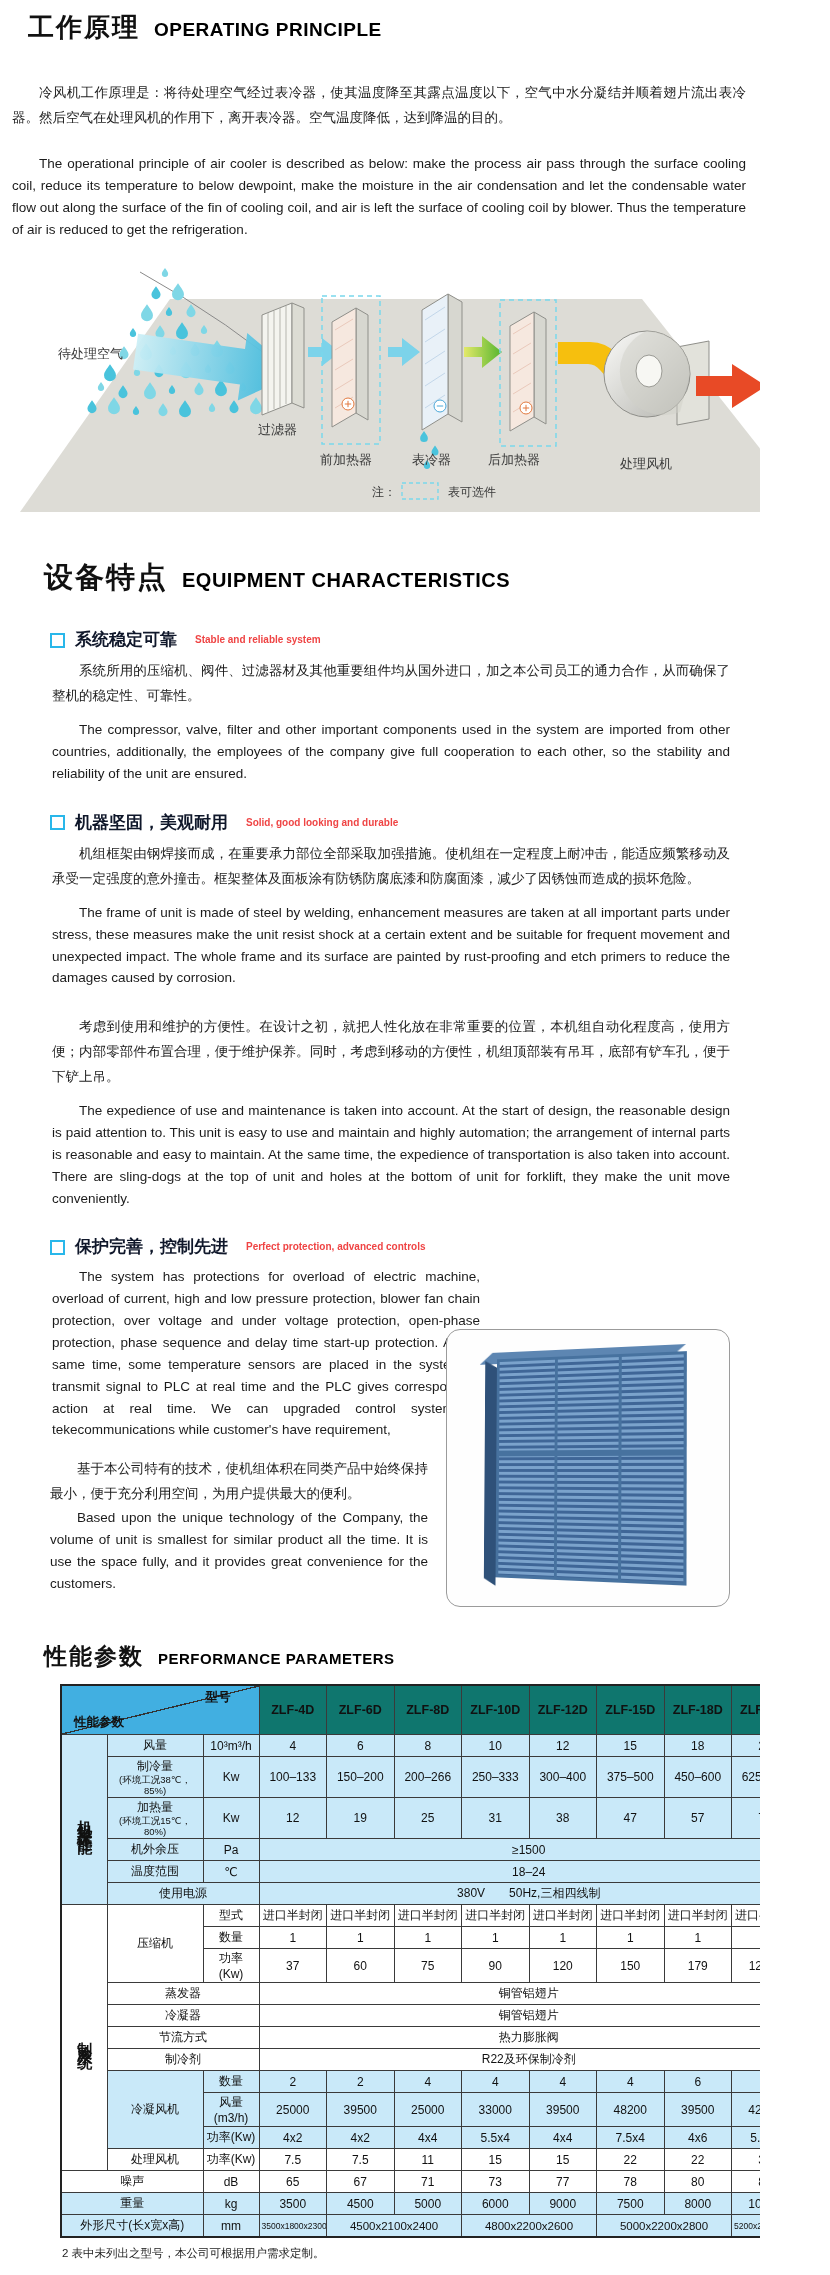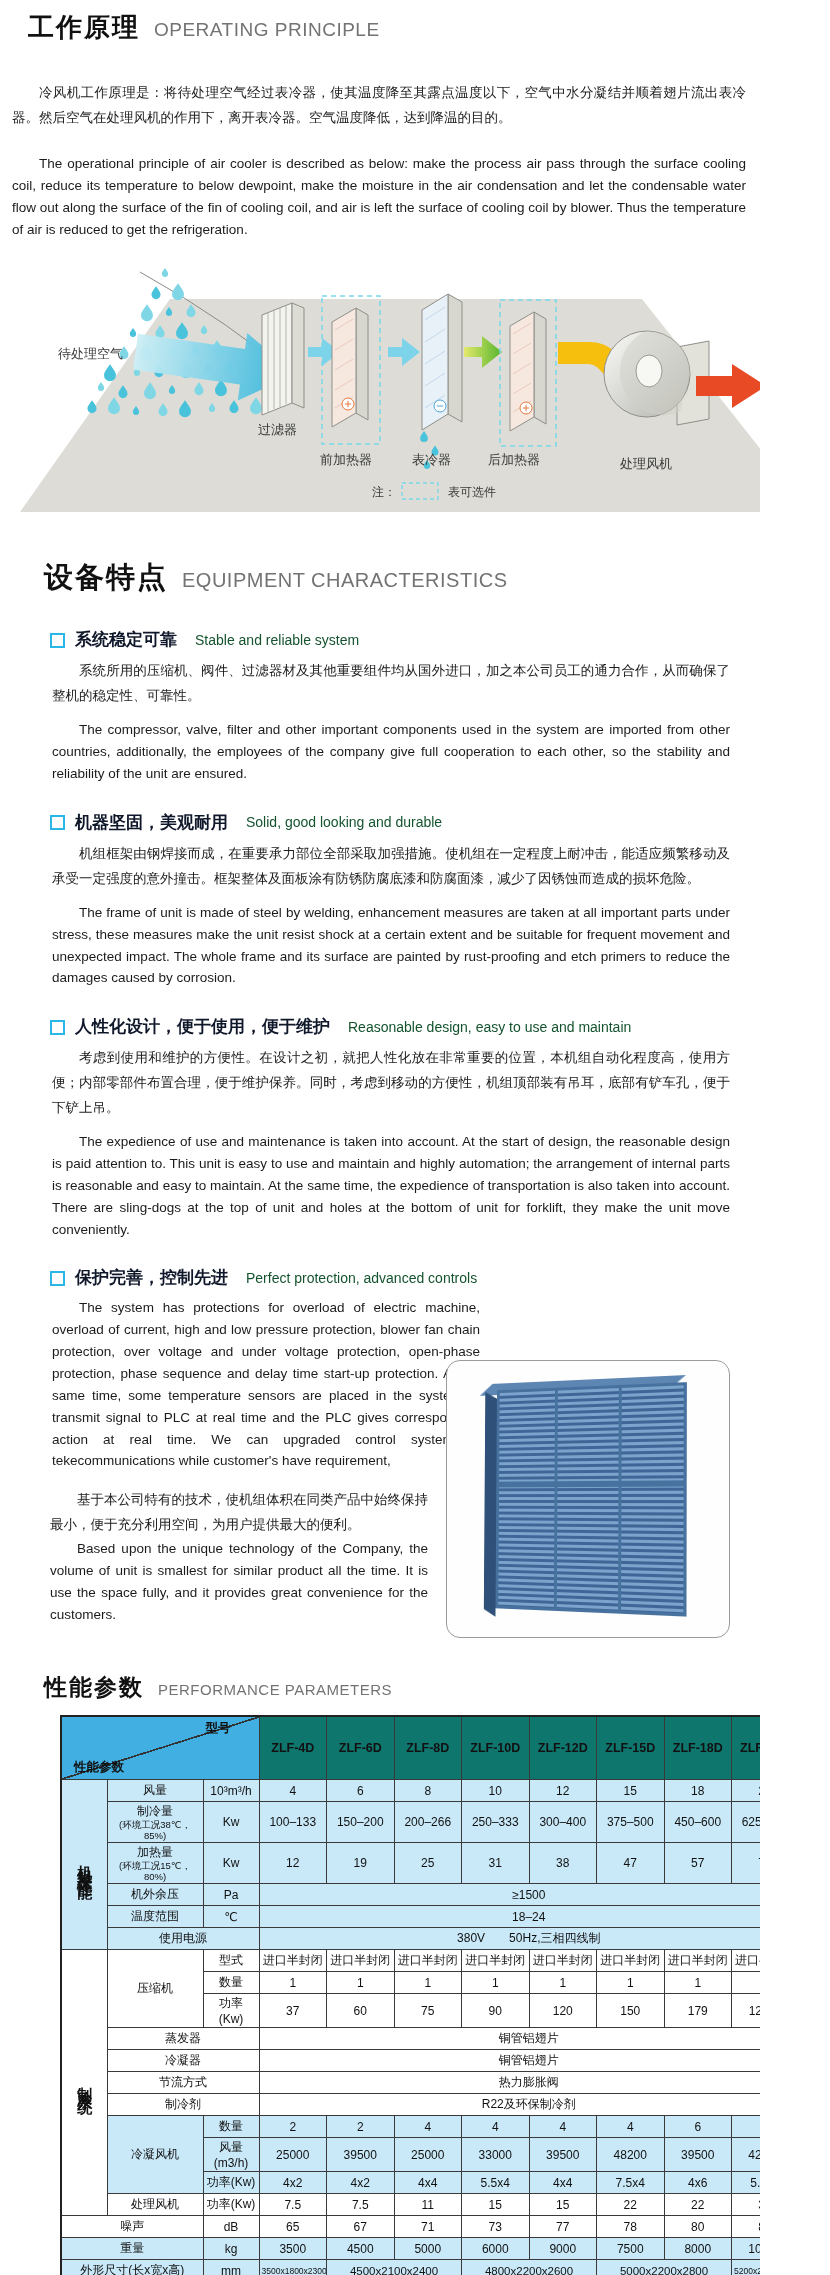--- a/index.html
+++ b/index.html
@@ -2,33 +2,33 @@
 <html><head>
 <meta charset="utf-8">
 <style>
   html,body{margin:0;padding:0;background:#fff;}
   body{width:830px;margin:0 auto;font-family:"Liberation Sans","DejaVu Sans",sans-serif;color:#1b1b1b;}
   .page{position:relative;width:760px;height:2275px;overflow:hidden;background:#fff;}
 
   
   .big-head{display:flex;align-items:baseline;gap:14px;}
   .big-head .cn{font-weight:700;color:#111;letter-spacing:2px;}
-  .big-head .en{font-weight:400;color:#737373;letter-spacing:.5px;}
+  .big-head .en{font-weight:700;color:#000000;letter-spacing:.5px;}
   .h1 .cn{font-size:26px;} .h1 .en{font-size:19px;}
   .h2 .cn{font-size:29px;} .h2 .en{font-size:20px;}
   .h3 .cn{font-size:23px;} .h3 .en{font-size:15px;}
 
   .para{font-size:13.5px;line-height:1.85;text-align:justify;text-indent:2em;margin:0;}
   .para.en{line-height:1.62;}
 
   .sec{margin:26px 30px 0 50px;}
   .sec-head{display:flex;align-items:center;gap:10px;margin-bottom:8px;}
   .bullet{width:11px;height:11px;border:2px solid #29b7ea;flex:0 0 auto;margin-top:1px;}
   .sec-head .cn{font-size:17px;font-weight:700;color:#0f172a;}
-  .sec-head .en{font-size:14px;font-weight:400;color:#14532d;margin-left:8px;}
+  .sec-head .en{font-size:10px;font-weight:700;color:#ef4444;margin-left:8px;}
   .sec .para{margin:6px 0 10px 2px;}
 
   
   .diagram-wrap{margin:24px 0 0 20px;}
 
   
   .compact-row{display:flex;margin:16px 30px 0 50px;gap:18px;}
   .compact-left{width:452px;}
   .photo-frame{width:282px;height:276px;border:1px solid #9b9b9b;border-radius:14px;margin-top:-128px;
     display:flex;align-items:center;justify-content:center;background:#fefefe;flex:0 0 auto;}
@@ -45,21 +45,21 @@
   .table-wrap{margin:12px 0 0 60px;}
   table{border-collapse:collapse;table-layout:fixed;width:738px;border:2px solid #222;}
   td,th{border:1px solid #3a3a3a;text-align:center;vertical-align:middle;padding:1px 2px;
     font-size:12px;height:19px;color:#111;background:#fff;overflow:hidden;}
   thead th{background:#0f766e;font-weight:600;font-size:12.5px;height:30px;}
   tr.shade td{background:#c9e9f9;}
   td.grp{writing-mode:vertical-rl;text-orientation:upright;font-weight:700;font-size:15px;letter-spacing:4px;padding:4px 0;}
   td .sub{font-size:9.5px;line-height:1.1;}
   td.lbl{font-size:12px;}
   td.dim{font-size:11.5px;} td.dim-s{font-size:8.5px;}
-  th.diag{position:relative;padding:16px;
+  th.diag{position:relative;padding:9px;
     background:linear-gradient(to bottom right,transparent 49.3%,#333 49.3%,#333 50.7%,transparent 50.7%),#41afe1;}
   th.diag .m{position:absolute;top:3px;right:28px;}
   th.diag .p{position:absolute;bottom:3px;left:12px;}
 
   .tnotes{margin:7px 0 0 62px;font-size:11.5px;line-height:1.5;color:#222;}
 </style>
 </head>
 <body>
 
 <div class="page">
@@ -226,25 +226,20 @@
     <div class="sec-head">
       <span class="bullet"></span>
       <span class="cn">机器坚固，美观耐用</span>
       <span class="en">Solid, good looking and durable</span>
     </div>
     <p class="para">机组框架由钢焊接而成，在重要承力部位全部采取加强措施。使机组在一定程度上耐冲击，能适应频繁移动及承受一定强度的意外撞击。框架整体及面板涂有防锈防腐底漆和防腐面漆，减少了因锈蚀而造成的损坏危险。</p>
     <p class="para en">The frame of unit is made of steel by welding, enhancement measures are taken at all important parts under stress, these measures make the unit resist shock at a certain extent and be suitable for frequent movement and unexpected impact. The whole frame and its surface are painted by rust-proofing and etch primers to reduce the damages caused by corrosion.</p>
   </div>
 
   <div class="sec">
-    <div class="sec-head">
-      <span class="bullet"></span>
-      <span class="cn">人性化设计，便于使用，便于维护</span>
-      <span class="en">Reasonable design, easy to use and maintain</span>
-    </div>
     <p class="para">考虑到使用和维护的方便性。在设计之初，就把人性化放在非常重要的位置，本机组自动化程度高，使用方便；内部零部件布置合理，便于维护保养。同时，考虑到移动的方便性，机组顶部装有吊耳，底部有铲车孔，便于下铲上吊。</p>
     <p class="para en">The expedience of use and maintenance is taken into account. At the start of design, the reasonable design is paid attention to. This unit is easy to use and maintain and highly automation; the arrangement of internal parts is reasonable and easy to maintain. At the same time, the expedience of transportation is also taken into account. There are sling-dogs at the top of unit and holes at the bottom of unit for forklift, they make the unit move conveniently.</p>
   </div>
 
   <div class="sec">
     <div class="sec-head">
       <span class="bullet"></span>
       <span class="cn">保护完善，控制先进</span>
       <span class="en">Perfect protection, advanced controls</span>
     </div>

